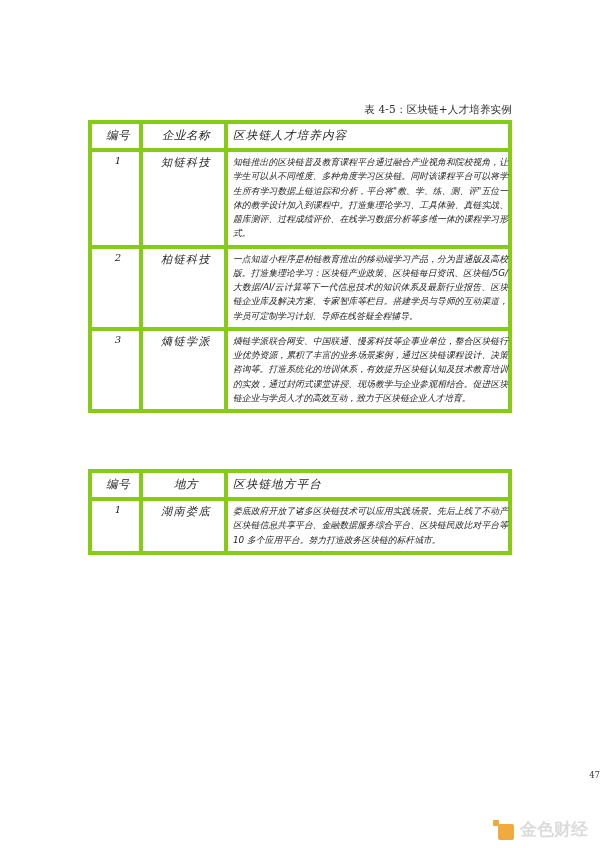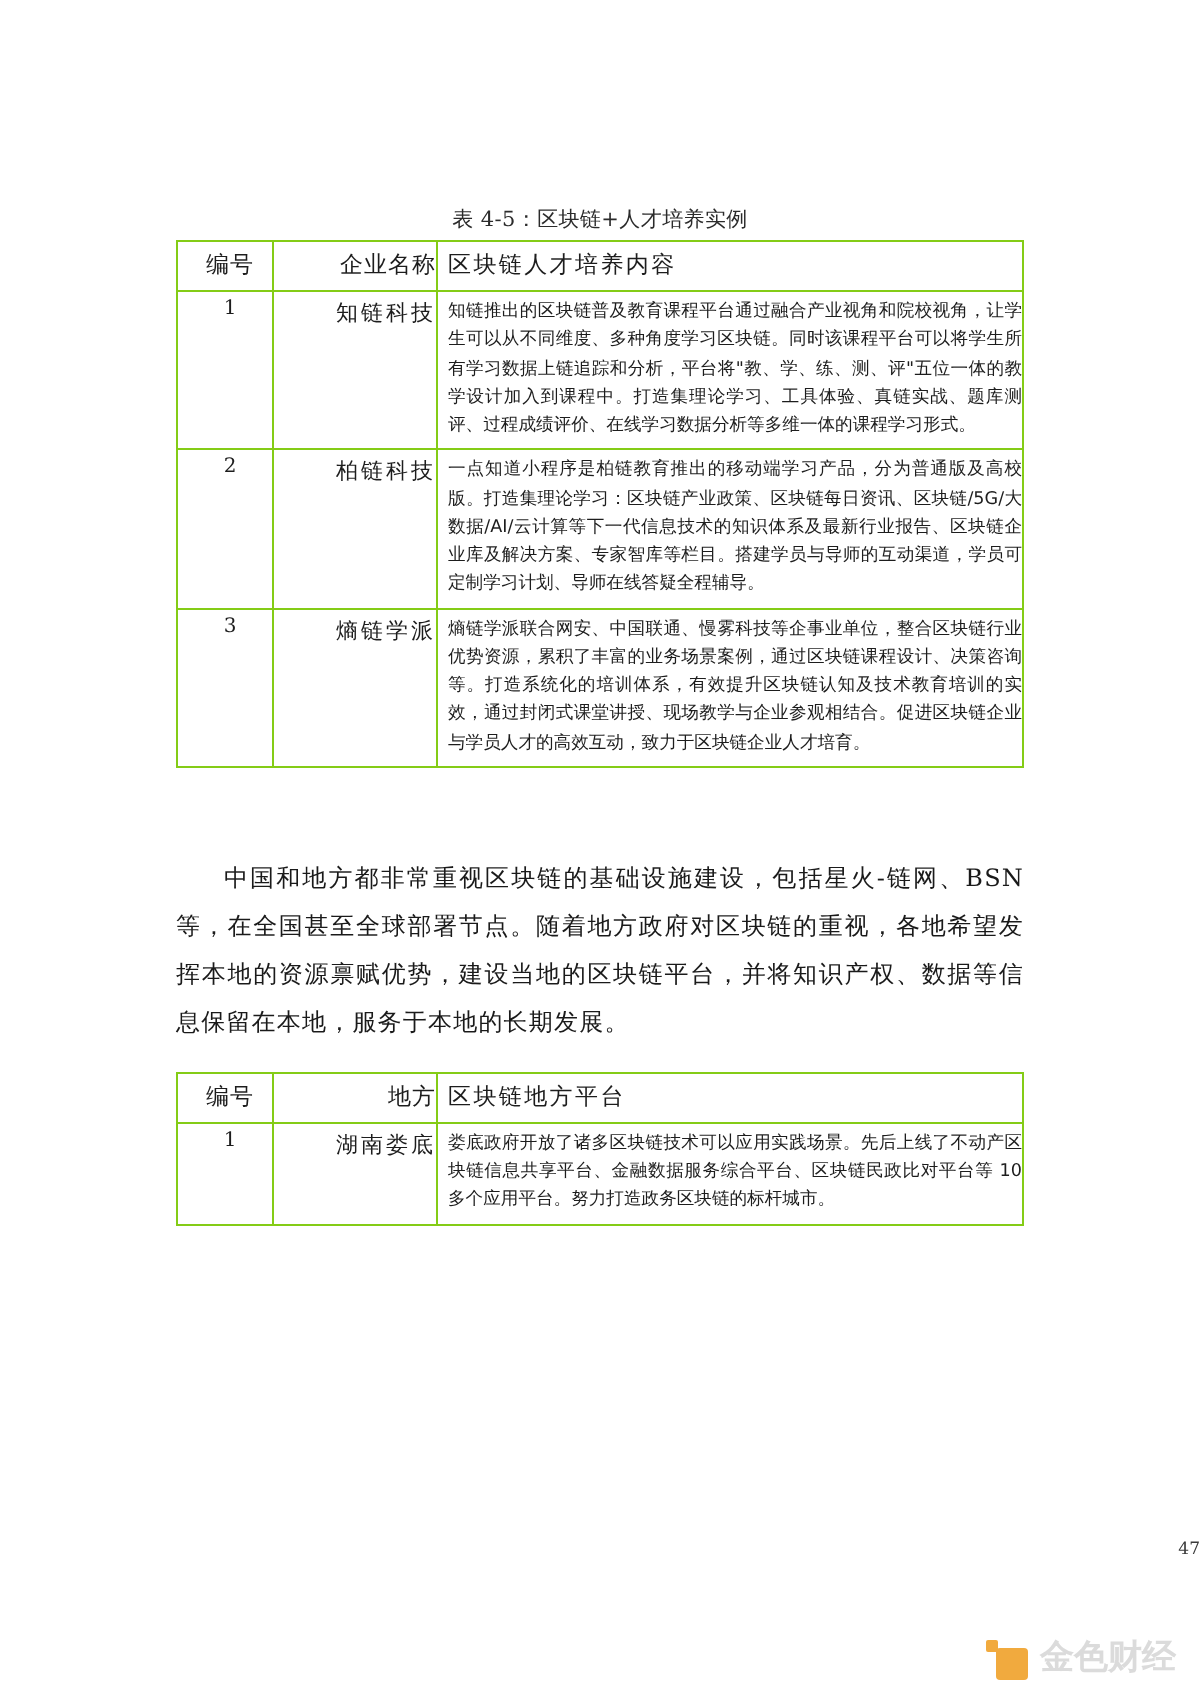--- a/index.html
+++ b/index.html
@@ -26,44 +26,45 @@
 
   .content {
     position: absolute;
     left: 88px;
     top: 0;
     width: 424px;
   }
 
   
   .table-caption {
-    text-align: center;
+    text-align: right;
     font-size: 10.5px;
     letter-spacing: 0.2px;
     color: #2b2b2b;
     font-family: "DejaVu Serif", "Liberation Serif", serif;
   }
 
   
   table.doc-table {
     border-collapse: collapse;
     width: 424px;
     table-layout: fixed;
     font-size: 9.1px;
     color: #1d1d1d;
   }
   table.doc-table td,
   table.doc-table th {
-    border: 1px solid #84cc16;
+    border: 4px solid #84cc16;
     padding: 3px 0 4px 5px;
     vertical-align: top;
     font-weight: normal;
+    font-style: italic;
   }
   .col-no    { width: 42px;  text-align: center; }
-  .col-name  { width: 76px;  text-align: right; }
+  .col-name  { width: 76px;  text-align: center; }
   .col-body  { width: auto;  text-align: left; }
 
   
   tr.head-row td {
     font-size: 11.5px;
     padding-top: 4px;
     padding-bottom: 5px;
     vertical-align: middle;
     letter-spacing: 0.5px;
   }
@@ -200,21 +201,20 @@
           <td class="col-body cell-text">熵链学派联合网安、中国联通、慢雾科技等企事业单位，整合区块链行业优势资源，累积了丰富的业务场景案例，通过区块链课程设计、决策咨询等。打造系统化的培训体系，有效提升区块链认知及技术教育培训的实效，通过封闭式课堂讲授、现场教学与企业参观相结合。促进区块链企业与学员人才的高效互动，致力于区块链企业人才培育。</td>
         </tr>
       </tbody>
     </table>
 
     <div style="height:31px"></div>
 
 
     <div style="height:12px"></div>
 
-    <p class="body-para">中国和地方都非常重视区块链的基础设施建设，包括星火-链网、BSN 等，在全国甚至全球部署节点。随着地方政府对区块链的重视，各地希望发挥本地的资源禀赋优势，建设当地的区块链平台，并将知识产权、数据等信息保留在本地，服务于本地的长期发展。</p>
 
     <div style="height:10px"></div>
 
 
     <div style="height:3px"></div>
 
     <table class="doc-table">
       <tbody>
         <tr class="head-row">
           <td class="col-no">编号</td>

